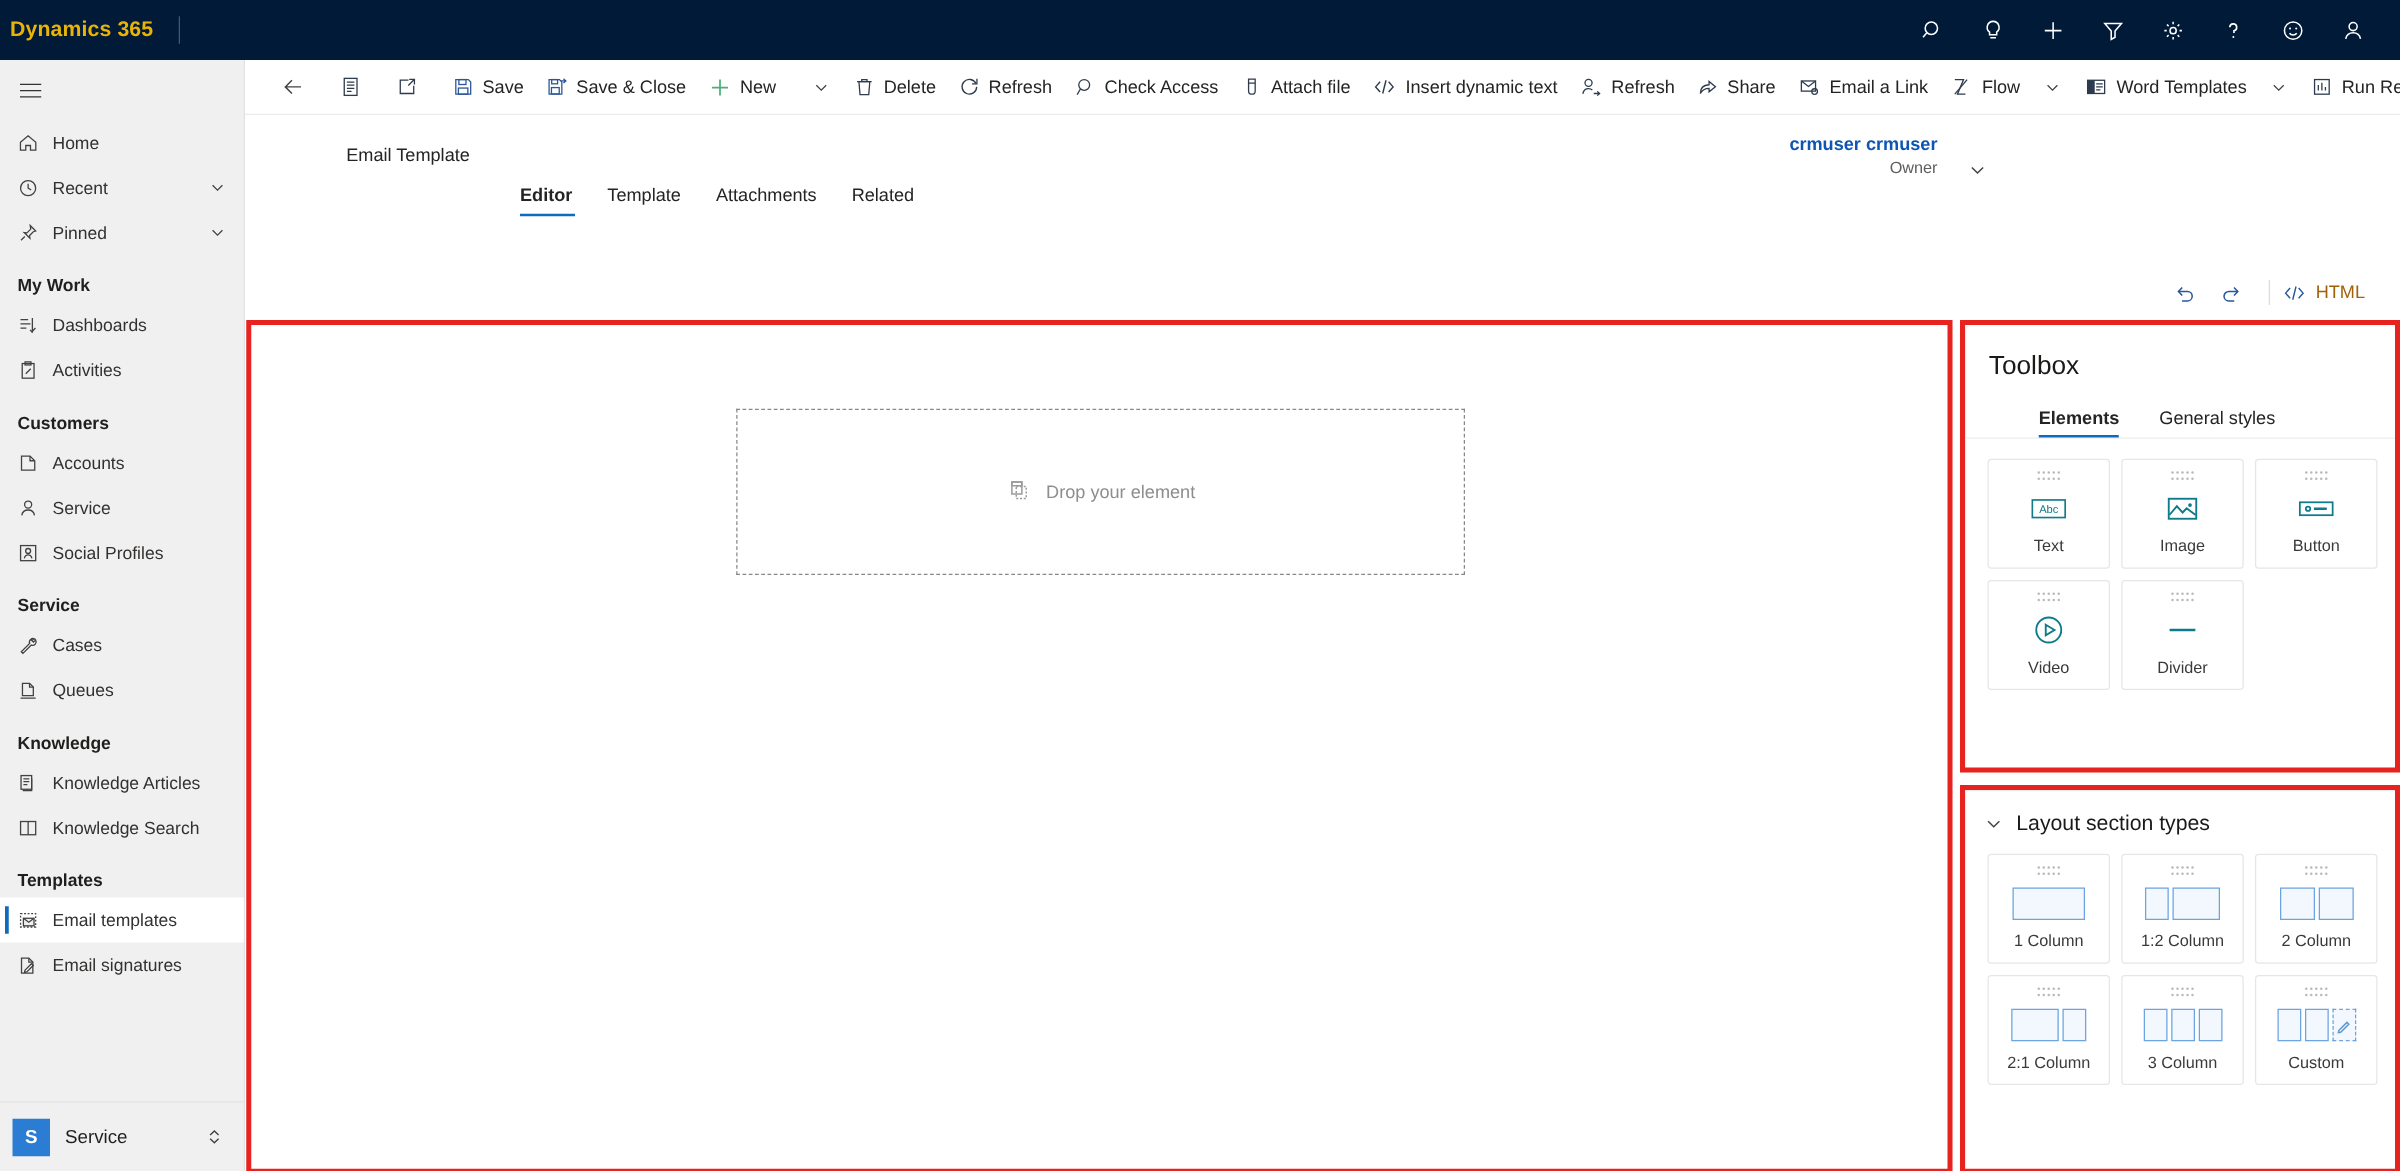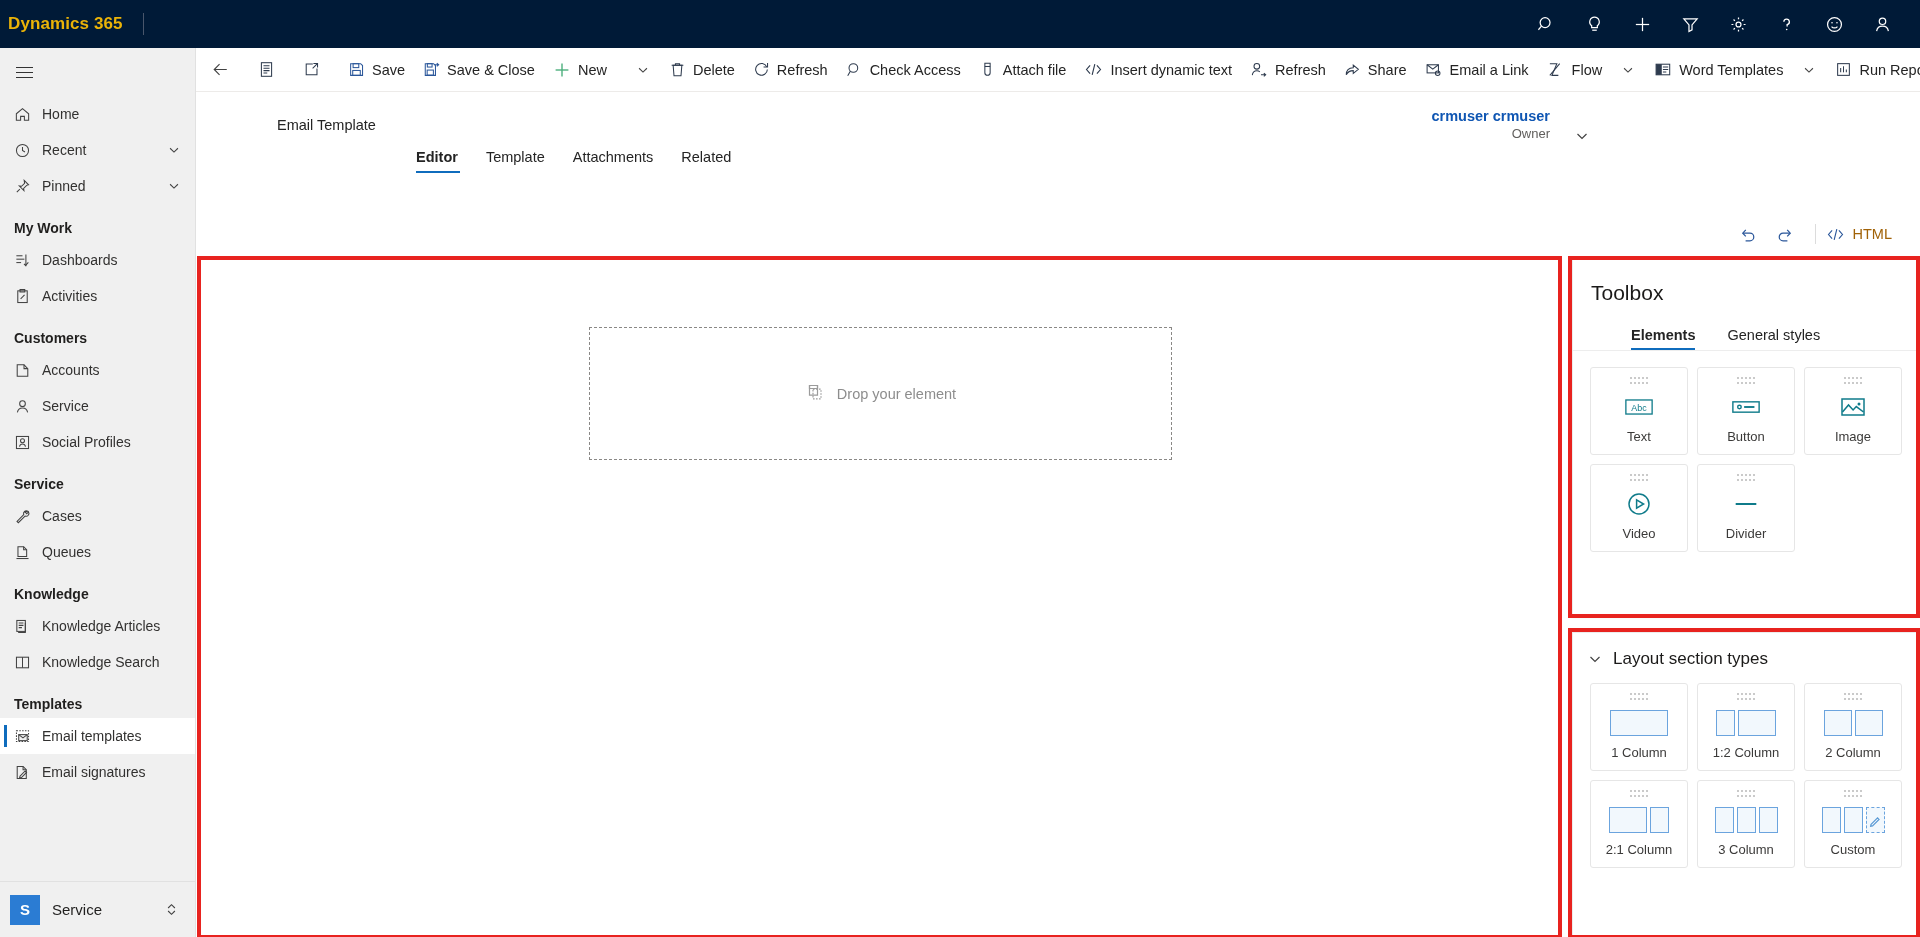--- a/index.html
+++ b/index.html
@@ -110,21 +110,21 @@
   .app-name { font-size: 15px; flex: 1; color: #201f1e; }
   .app-chev { padding-right: 16px; color: #424242; display: flex; }
 
   
   .commandbar {
     position: absolute; top: 48px; left: 196px;
     width: 1724px; height: 44px;
     background: #ffffff;
     border-bottom: 1px solid #edebe9;
     display: flex; align-items: center;
-    padding-left: 6px;
+    padding-left: 20px;
     white-space: nowrap;
     overflow: hidden;
   }
   .cmd {
     display: flex; align-items: center;
     height: 44px; padding: 0 9px;
     font-size: 14.5px; color: #242424;
     gap: 7px;
   }
   .cmd .gl { display: flex; align-items: center; color: #2e3b4e; }
@@ -851,50 +851,50 @@
           <i></i>
           <i></i>
           <i></i>
           <i></i>
           <i></i>
           <i></i>
           <i></i>
           <i></i>
         </div>
       <div class="tile-ico">
+        <svg width="26" height="22" viewBox="0 0 26 22" fill="none" stroke="currentColor" stroke-width="1.5">
+            <rect x="2" y="3" width="22" height="16"></rect>
+            <path d="M2.5 16l6-7 4.6 5 3.2-3.4 7.2 5.4"></path>
+            <circle cx="19" cy="8" r="1.5" fill="currentColor" stroke="none"></circle>
+          </svg>
+      </div>
+      <div class="tile-label">Image</div>
+    </div>
+
+    <div class="tile">
+      <div class="tile-grip">
+          <i></i>
+          <i></i>
+          <i></i>
+          <i></i>
+          <i></i>
+          <i></i>
+          <i></i>
+          <i></i>
+          <i></i>
+          <i></i>
+        </div>
+      <div class="tile-ico">
         <svg width="30" height="20" viewBox="0 0 32 20" fill="none" stroke="currentColor" stroke-width="1.5">
             <rect x="2" y="4.5" width="28" height="11"></rect>
             <circle cx="9" cy="10" r="1.9"></circle>
             <line x1="14" y1="10" x2="25" y2="10" stroke-width="2"></line>
           </svg>
       </div>
       <div class="tile-label">Button</div>
-    </div>
-
-    <div class="tile">
-      <div class="tile-grip">
-          <i></i>
-          <i></i>
-          <i></i>
-          <i></i>
-          <i></i>
-          <i></i>
-          <i></i>
-          <i></i>
-          <i></i>
-          <i></i>
-        </div>
-      <div class="tile-ico">
-        <svg width="26" height="22" viewBox="0 0 26 22" fill="none" stroke="currentColor" stroke-width="1.5">
-            <rect x="2" y="3" width="22" height="16"></rect>
-            <path d="M2.5 16l6-7 4.6 5 3.2-3.4 7.2 5.4"></path>
-            <circle cx="19" cy="8" r="1.5" fill="currentColor" stroke="none"></circle>
-          </svg>
-      </div>
-      <div class="tile-label">Image</div>
     </div>
 
     <div class="tile">
       <div class="tile-grip">
           <i></i>
           <i></i>
           <i></i>
           <i></i>
           <i></i>
           <i></i>

